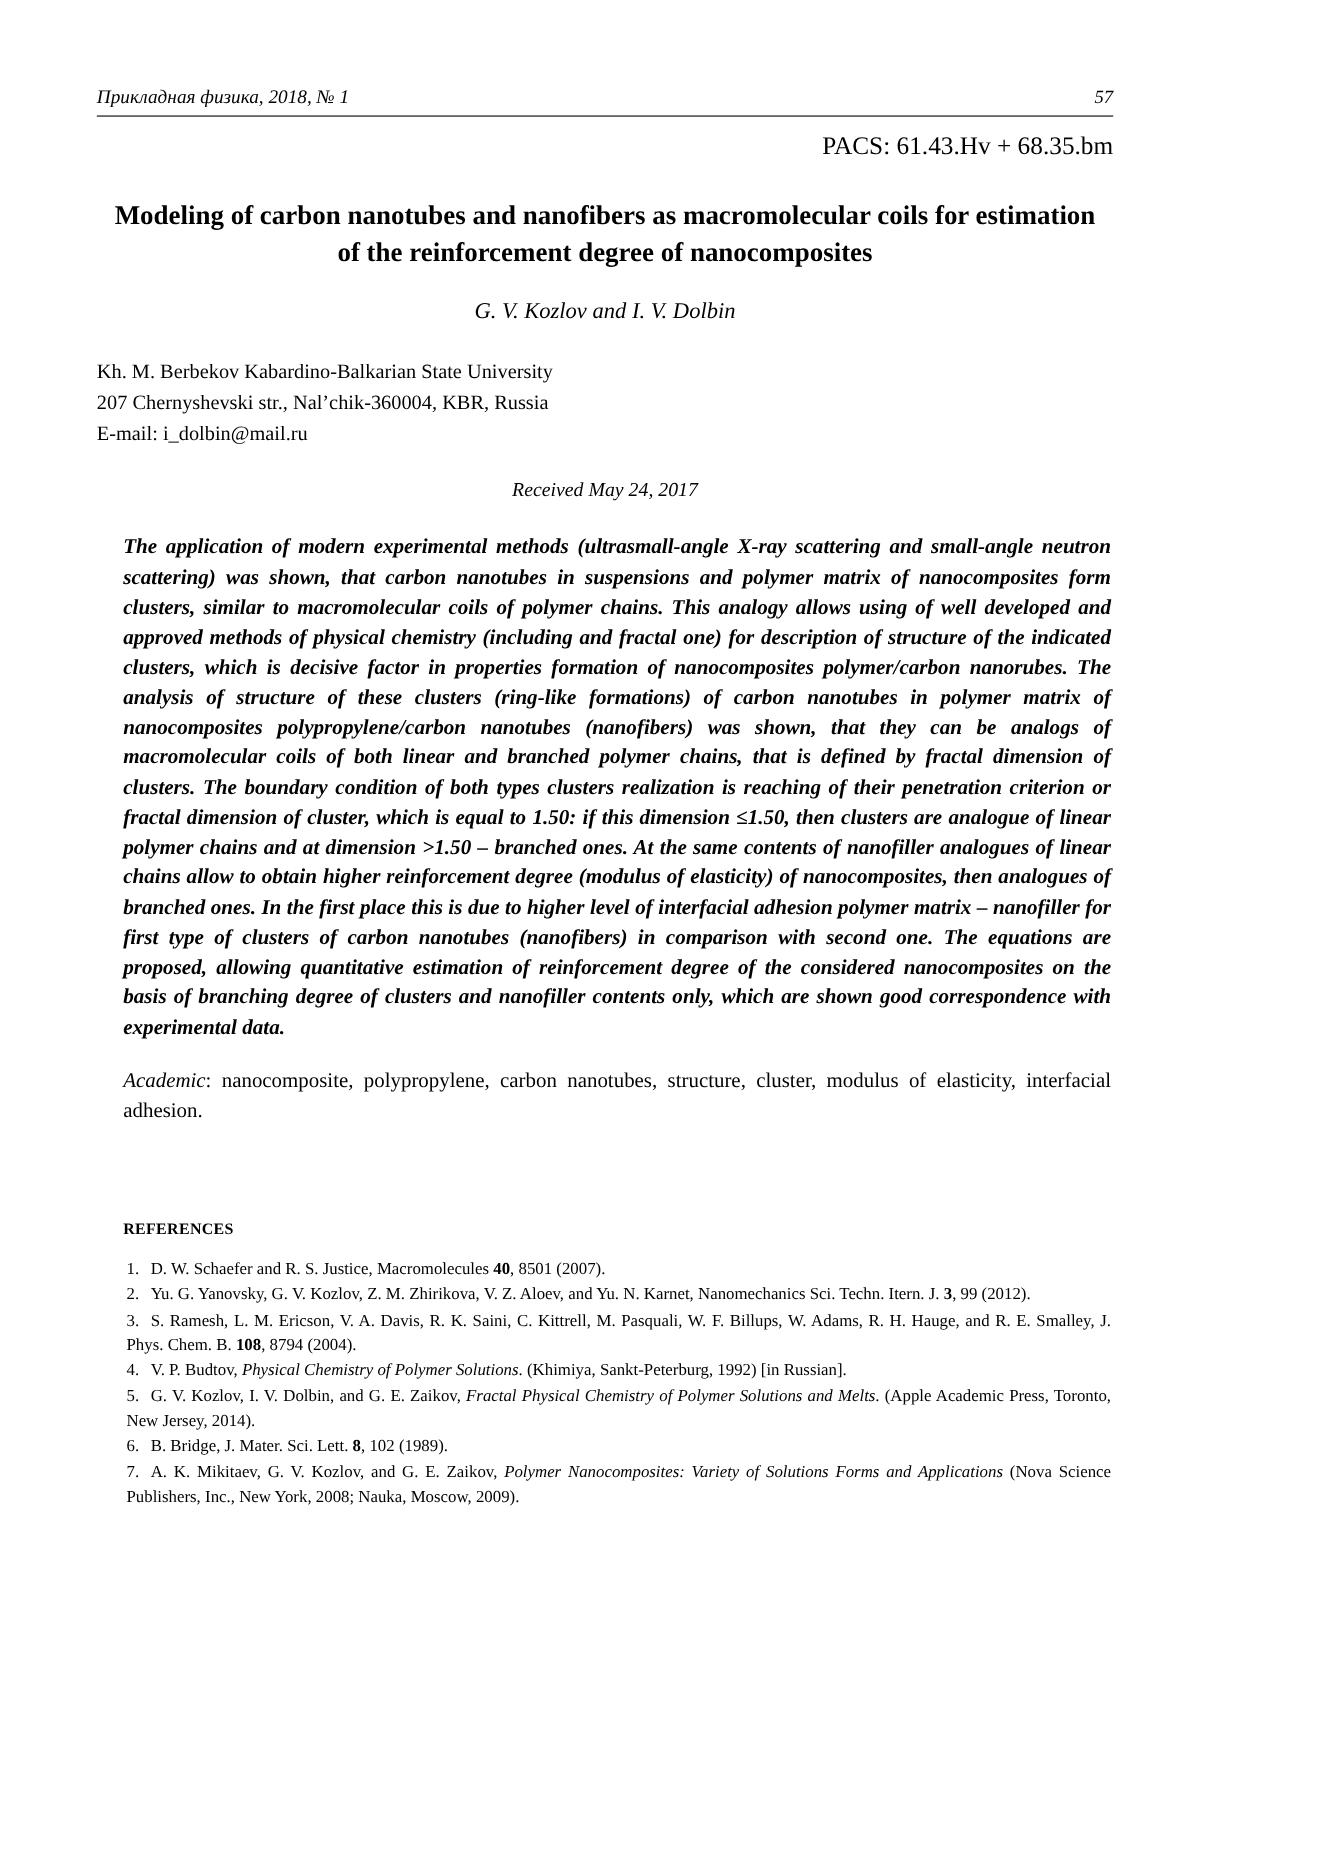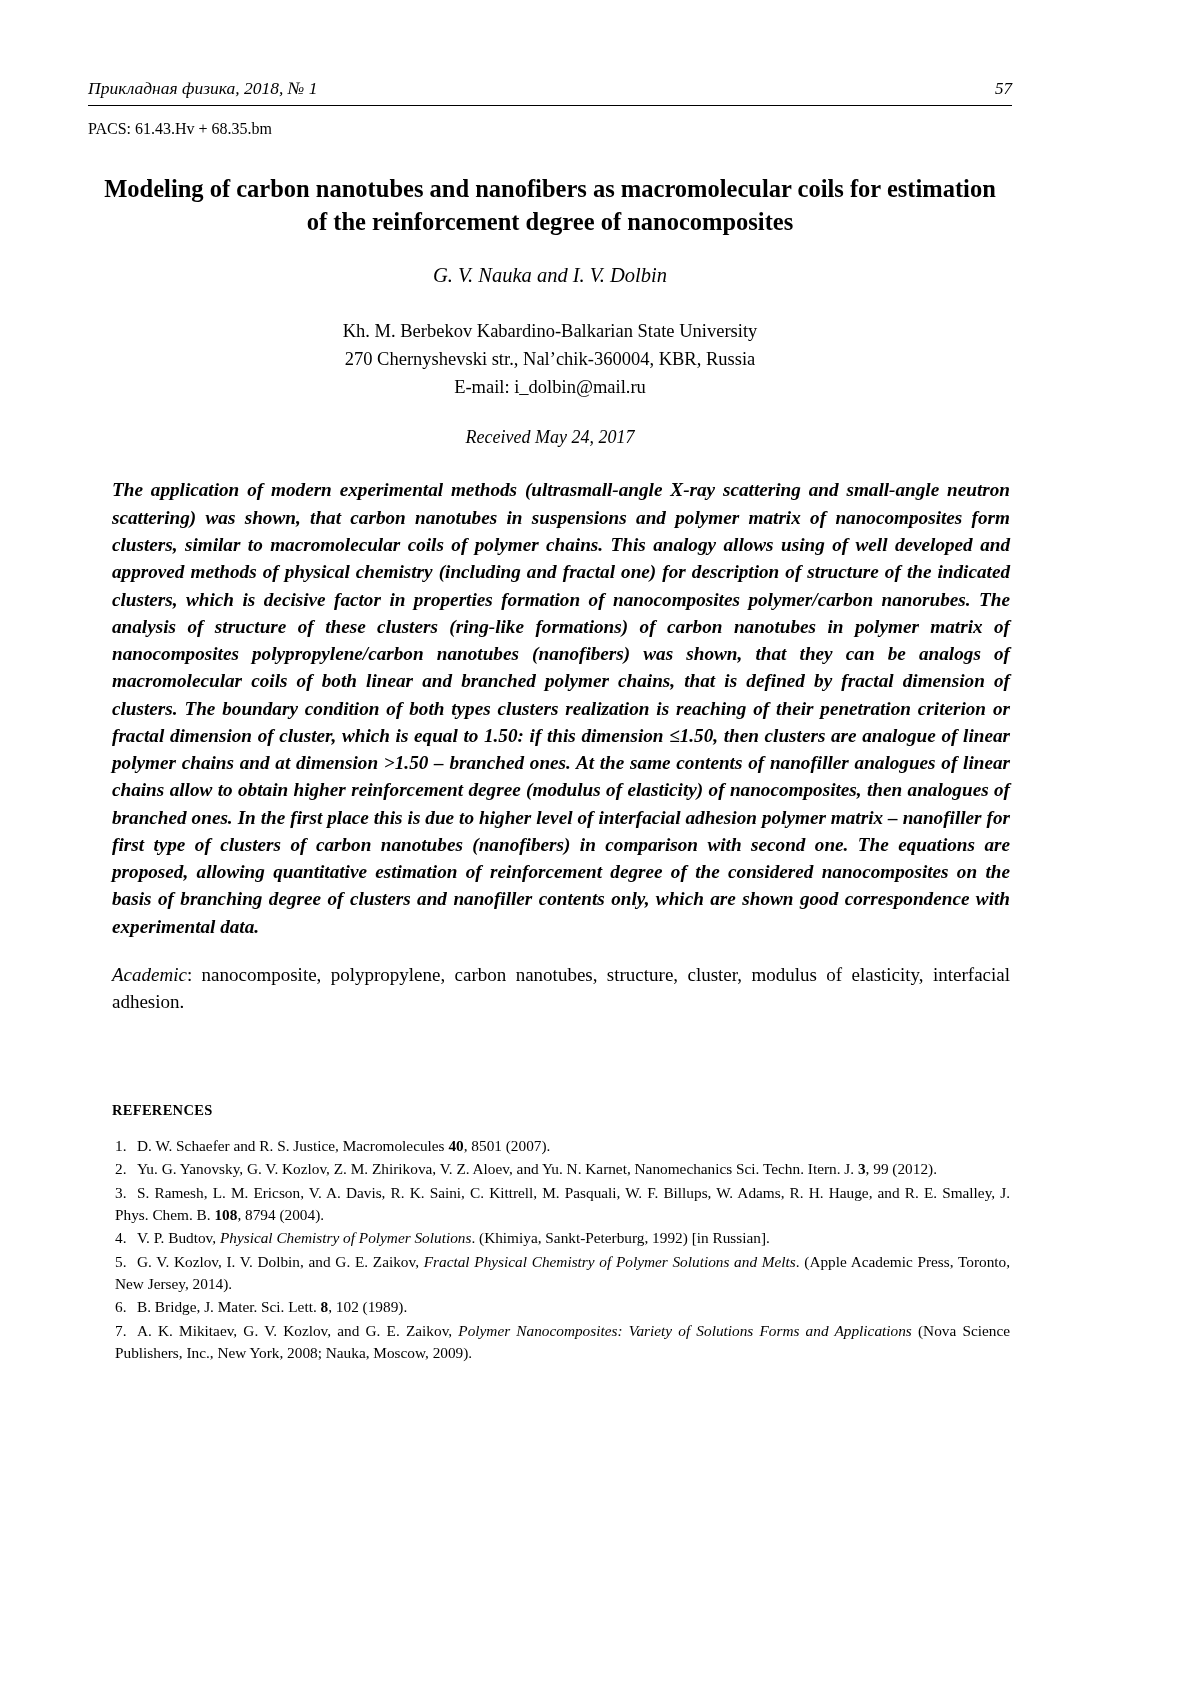--- a/index.html
+++ b/index.html
@@ -27,40 +27,39 @@
     font-size: 17.5px;
     padding-bottom: 6px;
   }
   .runhead .page-num { font-size: 17px; }
   .rule {
     border-top: 1.3px solid #000;
     margin-bottom: 14px;
   }
   
   .pacs {
-    text-align: left;
-    font-size: 16px;
+    text-align: right;
+    font-size: 23px;
     margin-bottom: 34px;
   }
   
   .title {
     text-align: center;
     font-weight: bold;
     font-size: 24.5px;
     line-height: 1.35;
     margin: 0 10px 26px 10px;
   }
   .authors {
     text-align: center;
     font-style: italic;
     font-size: 20.5px;
     margin-bottom: 30px;
   }
   .affil {
-    text-align: center;
     font-size: 18.5px;
     line-height: 1.52;
     margin-bottom: 26px;
   }
   .received {
     text-align: center;
     font-style: italic;
     font-size: 18px;
     margin-bottom: 28px;
   }
@@ -116,25 +115,25 @@
   <div class="runhead">
     <div class="journal">Прикладная физика, 2018, № 1</div>
     <div class="page-num">57</div>
   </div>
   <div class="rule"></div>
 
   <div class="pacs">PACS: 61.43.Hv + 68.35.bm</div>
 
   <h1 class="title">Modeling of carbon nanotubes and nanofibers as macromolecular coils for estimation of the reinforcement degree of nanocomposites</h1>
 
-  <div class="authors">G. V. Nauka and I. V. Dolbin</div>
+  <div class="authors">G. V. Kozlov and I. V. Dolbin</div>
 
   <div class="affil">
     <div>Kh. M. Berbekov Kabardino-Balkarian State University</div>
-    <div>270 Chernyshevski str., Nal’chik-360004, KBR, Russia</div>
+    <div>207 Chernyshevski str., Nal’chik-360004, KBR, Russia</div>
     <div>E-mail: i_dolbin@mail.ru</div>
   </div>
 
   <div class="received">Received May 24, 2017</div>
 
   <div class="abstract">The application of modern experimental methods (ultrasmall-angle X-ray scattering and small-angle neutron scattering) was shown, that carbon nanotubes in suspensions and polymer matrix of nanocomposites form clusters, similar to macromolecular coils of polymer chains. This analogy allows using of well developed and approved methods of physical chemistry (including and fractal one) for description of structure of the indicated clusters, which is decisive factor in properties formation of nanocomposites polymer/carbon nanorubes. The analysis of structure of these clusters (ring-like formations) of carbon nanotubes in polymer matrix of nanocomposites polypropylene/carbon nanotubes (nanofibers) was shown, that they can be analogs of macromolecular coils of both linear and branched polymer chains, that is defined by fractal dimension of clusters. The boundary condition of both types clusters realization is reaching of their penetration criterion or fractal dimension of cluster, which is equal to 1.50: if this dimension ≤1.50, then clusters are analogue of linear polymer chains and at dimension &gt;1.50 – branched ones. At the same contents of nanofiller analogues of linear chains allow to obtain higher reinforcement degree (modulus of elasticity) of nanocomposites, then analogues of branched ones. In the first place this is due to higher level of interfacial adhesion polymer matrix – nanofiller for first type of clusters of carbon nanotubes (nanofibers) in comparison with second one. The equations are proposed, allowing quantitative estimation of reinforcement degree of the considered nanocomposites on the basis of branching degree of clusters and nanofiller contents only, which are shown good correspondence with experimental data.</div>
 
   <div class="keywords">
     <i>Academic</i><span>: nanocomposite, polypropylene, carbon nanotubes, structure, cluster, modulus of elasticity, interfacial adhesion.</span>
   </div>

